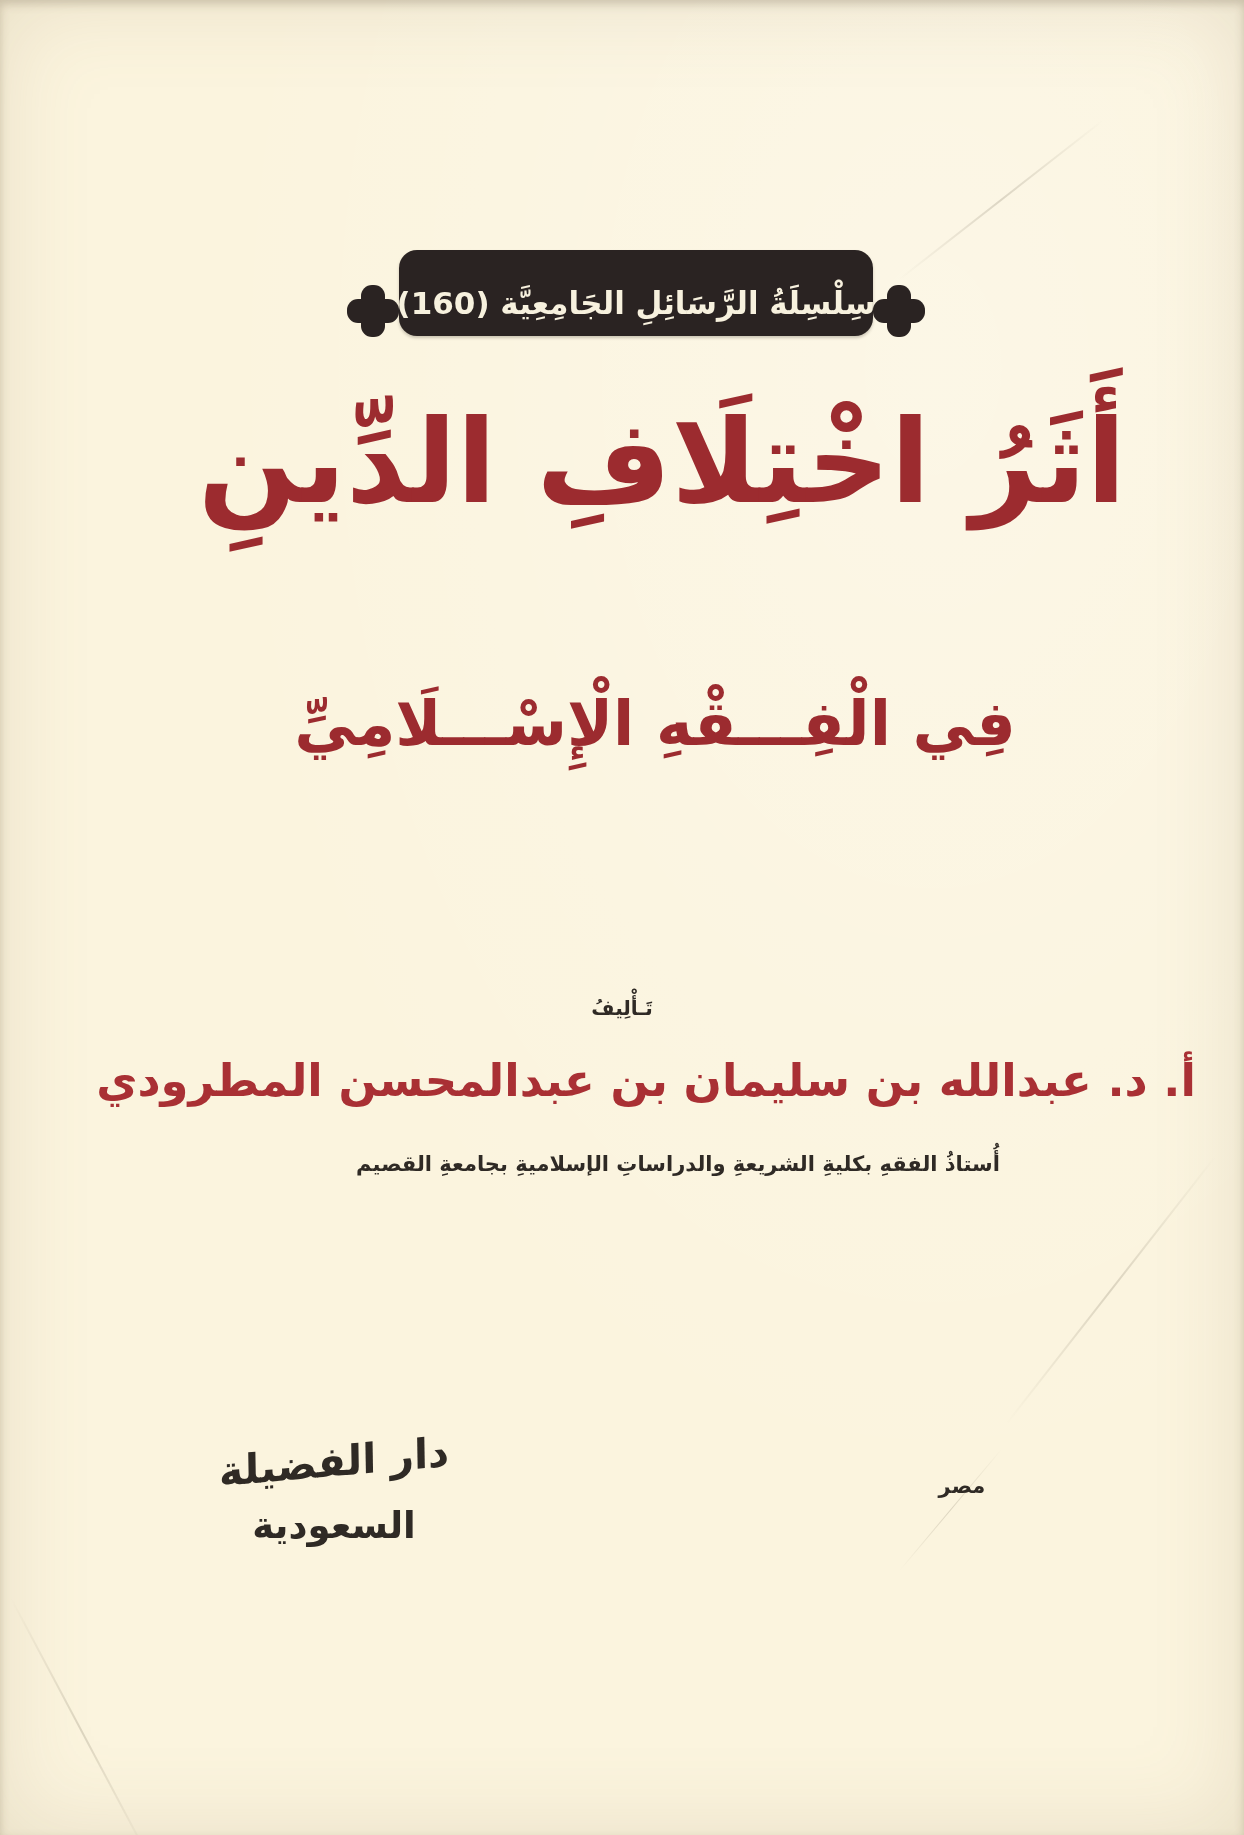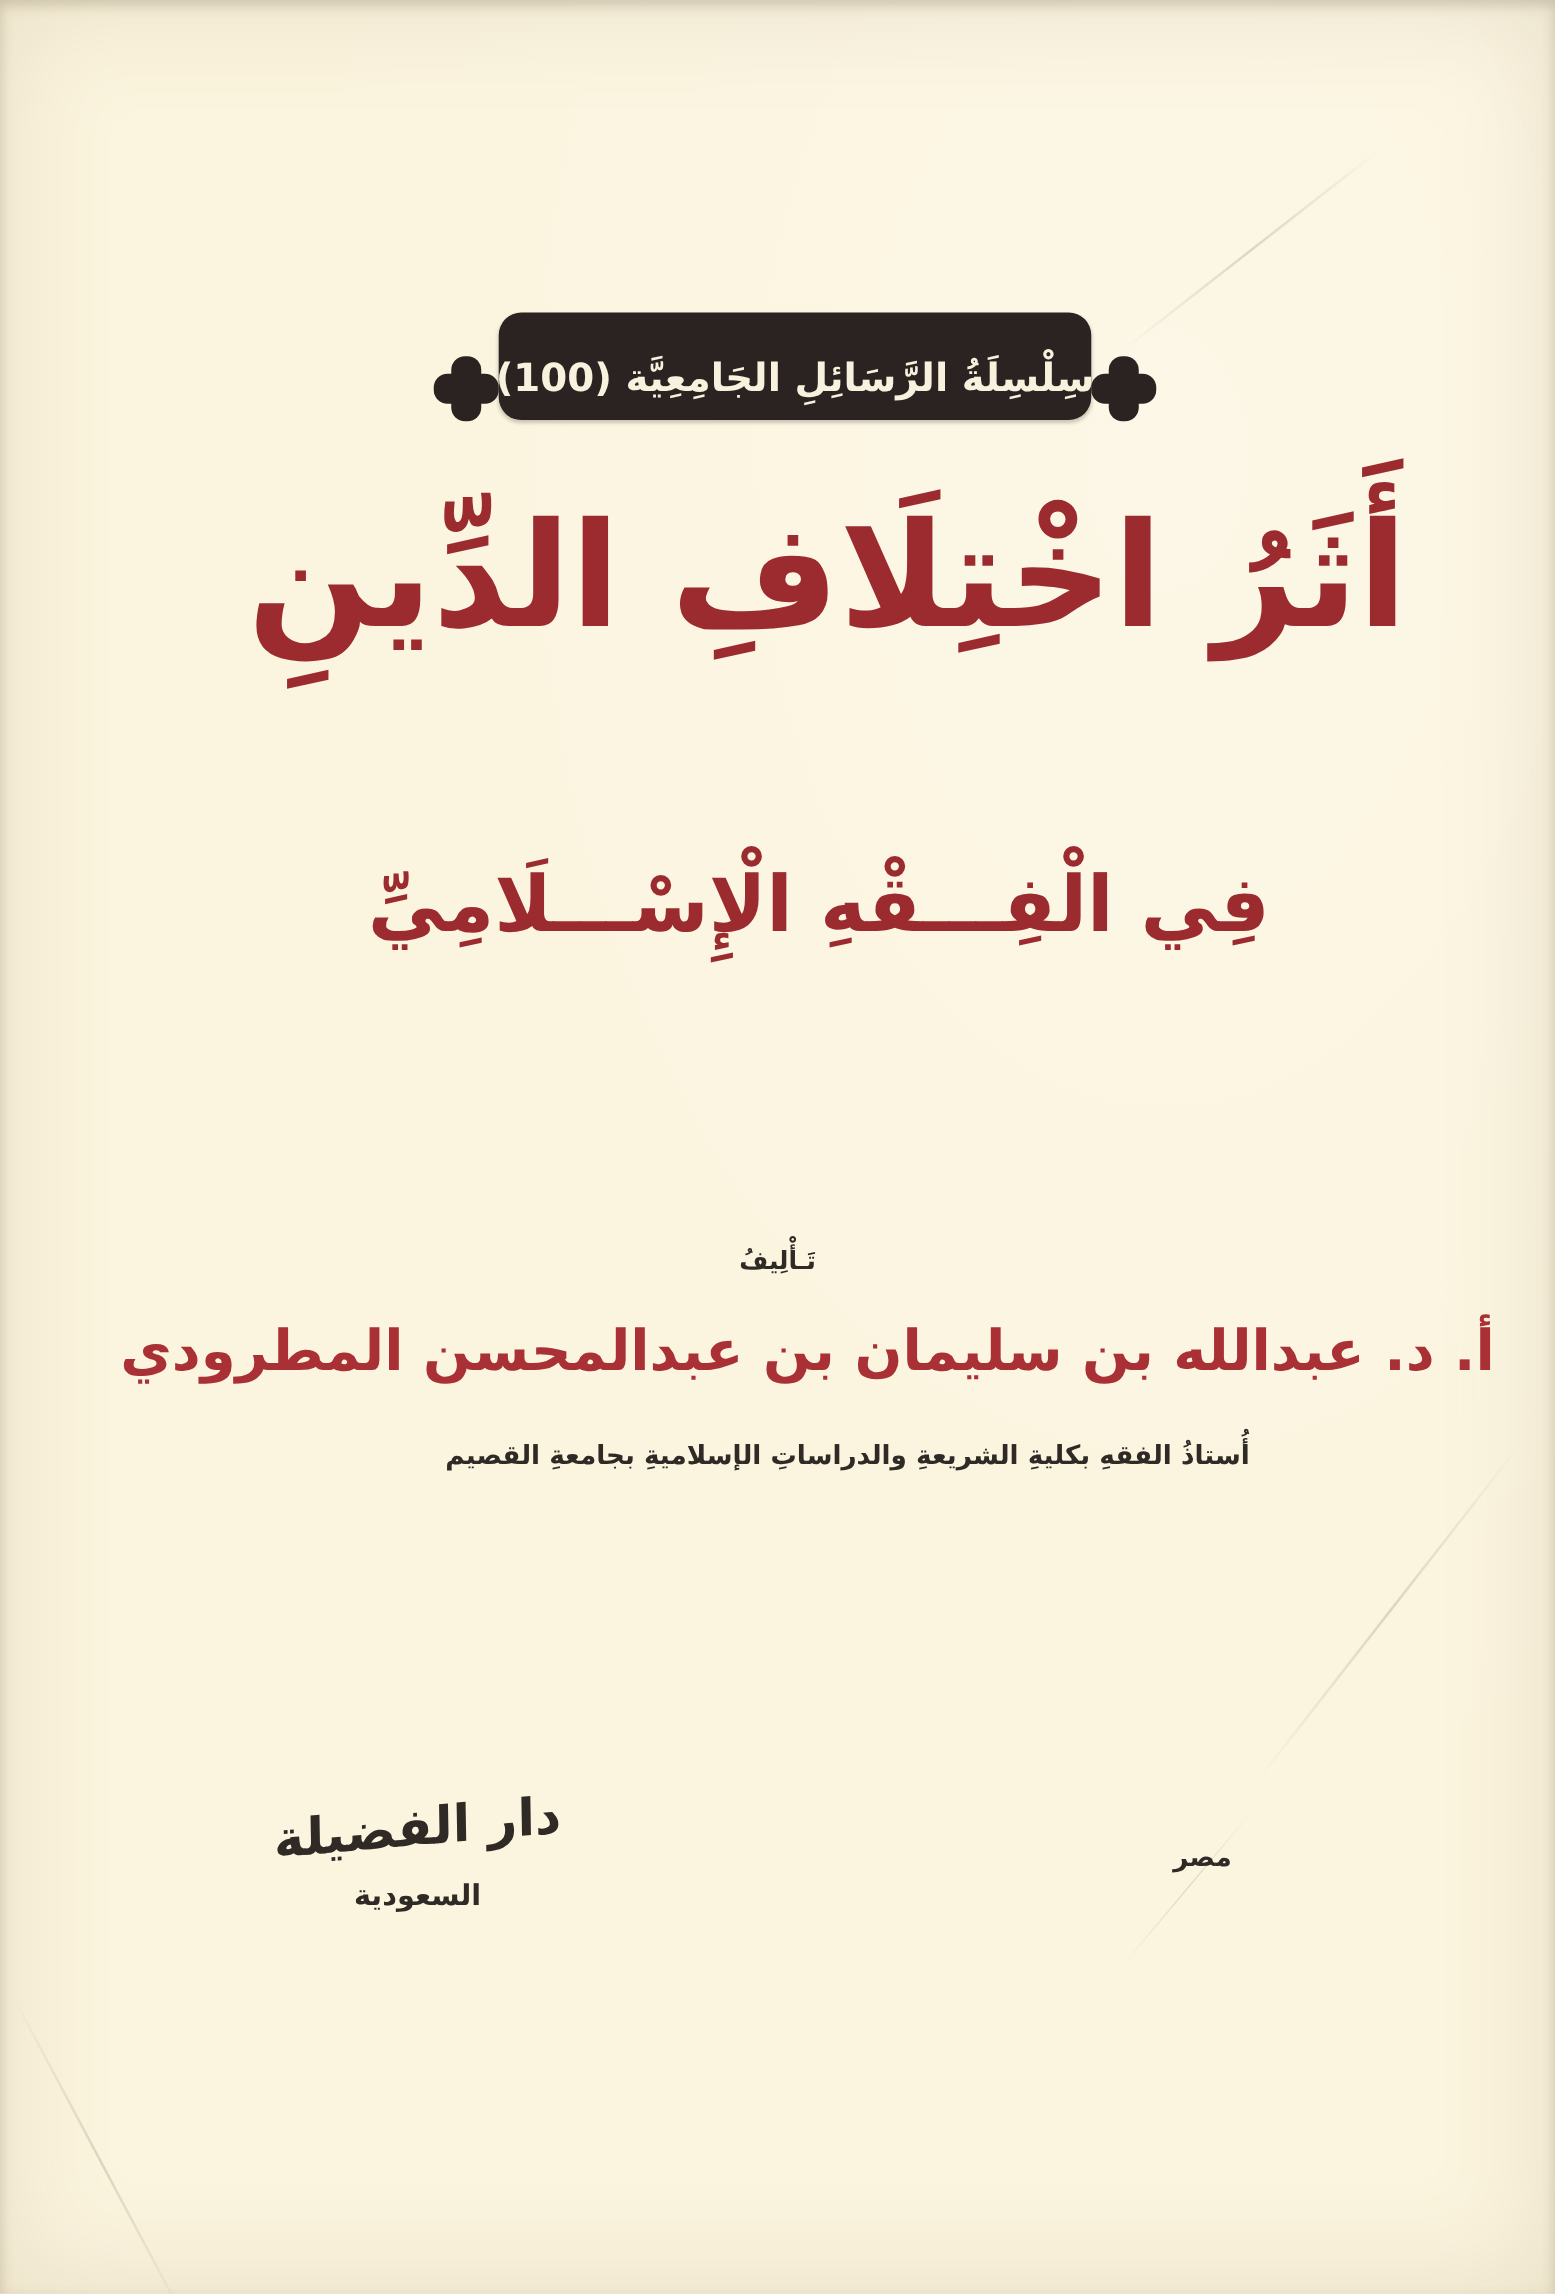--- a/index.html
+++ b/index.html
@@ -113,39 +113,39 @@
   
   .publisher{position:absolute;text-align:center;color:var(--ink-dark);}
   .publisher .pub-name{font-weight:bold;white-space:nowrap;display:block;}
   .publisher .pub-loc{font-weight:bold;display:block;}
   .publisher-saudi{right:790px;left:auto;top:1438px;width:240px;}
   .publisher-saudi .pub-name{
     font-size:41px;
     transform:rotate(-5deg) skewX(-4deg);
     transform-origin:center;
   }
-  .publisher-saudi .pub-loc{font-size:23px;margin-top:18px;}
+  .publisher-saudi .pub-loc{font-size:37px;margin-top:18px;}
   .publisher-egypt{left:848px;top:1458px;width:228px;}
   .publisher-egypt .pub-name{font-size:47px;letter-spacing:1px;}
   .publisher-egypt .pub-loc{font-size:21px;margin-top:16px;}
 </style>
 </head>
 <body>
 
 <div class="page">
 
   <div class="crease c1"></div>
   <div class="crease c2"></div>
   <div class="crease c3"></div>
   <div class="crease c4"></div>
 
   <div class="banner-wrap">
     <span class="clover right-clover"></span>
     <div class="banner">
-      <span class="banner-text">سِلْسِلَةُ الرَّسَائِلِ الجَامِعِيَّة (100)</span>
+      <span class="banner-text">سِلْسِلَةُ الرَّسَائِلِ الجَامِعِيَّة (160)</span>
     </div>
     <span class="clover left-clover"></span>
   </div>
 
   <div class="main-title">أَثَرُ اخْتِلَافِ الدِّينِ</div>
 
   <div class="sub-title">فِي الْفِـــقْهِ الْإِسْـــلَامِيِّ</div>
 
   <div class="byline-label">تَـأْلِيفُ</div>
 

